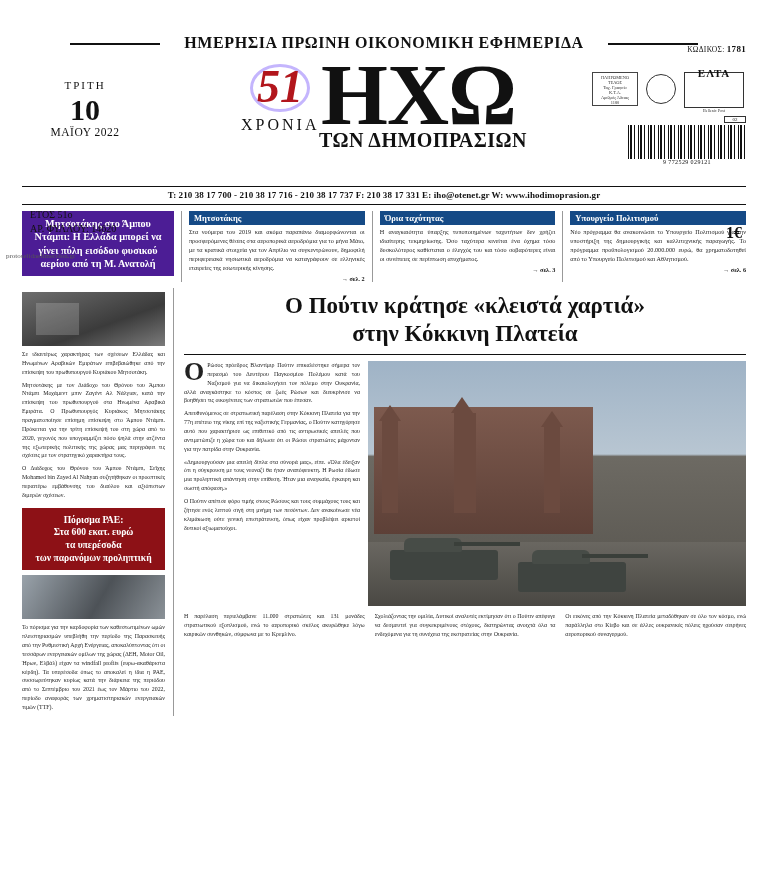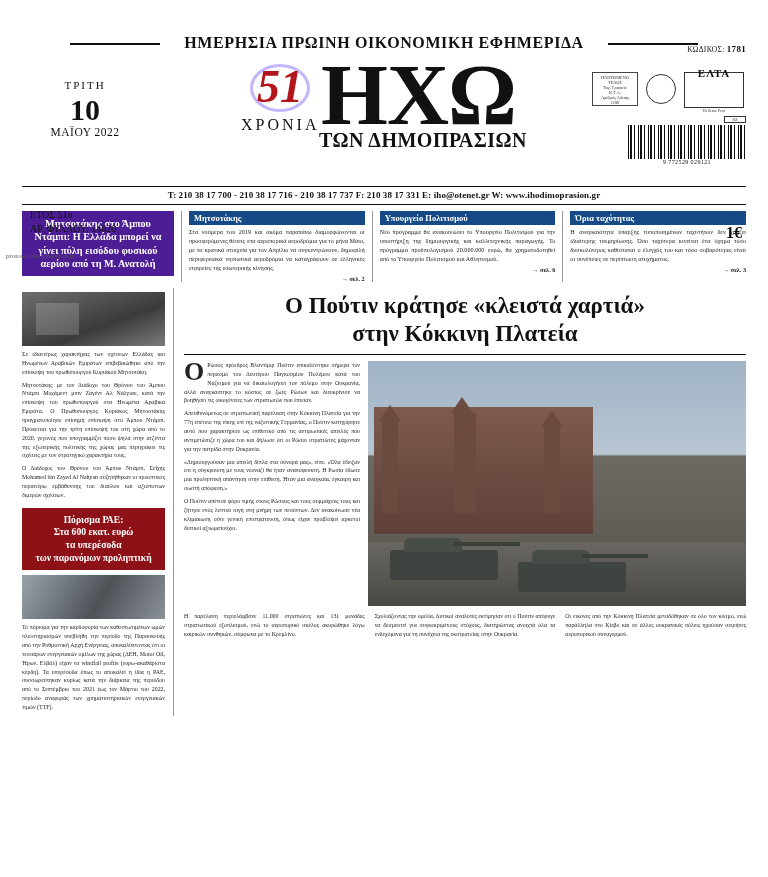--- a/index.html
+++ b/index.html
@@ -217,28 +217,28 @@
   <div class="teasers">
     <div class="tcol" style="width:152px;flex:none;">
       <div class="lead-box">Μητσοτάκης στο Άμπου Ντάμπι: Η Ελλάδα μπορεί να γίνει πύλη εισόδου φυσικού αερίου από τη Μ. Ανατολή</div>
     </div>
     <div class="tcol">
       <div class="tbar">Μητσοτάκης</div>
       <div class="ttext">Στα νούμερα του 2019 και ακόμα παραπάνω διαμορφώνονται οι προσφερόμενες θέσεις στα αεροπορικά αεροδρόμια για το μήνα Μάιο, με τα κρατικά στοιχεία για τον Απρίλιο να συγκεντρώνουν, δημοφιλή περιφερειακά νησιωτικά αεροδρόμια να καταγράφουν σε ελληνικές εταιρείες της εσωτερικής κίνησης.</div>
       <div class="tmore">→ σελ. 2</div>
     </div>
     <div class="tcol">
+      <div class="tbar">Όρια ταχύτητας</div>
+      <div class="ttext">Η αναγκαιότητα ύπαρξης τυποποιημένων ταχυτήτων δεν χρήζει ιδιαίτερης τεκμηρίωσης. Όσο ταχύτερα κινείται ένα όχημα τόσο δυσκολότερος καθίσταται ο έλεγχός του και τόσο σοβαρότερες είναι οι συνέπειες σε περίπτωση ατυχήματος.</div>
+      <div class="tmore">→ σελ. 3</div>
+    </div>
+    <div class="tcol">
       <div class="tbar">Υπουργείο Πολιτισμού</div>
       <div class="ttext">Νέο πρόγραμμα θα ανακοινώσει το Υπουργείο Πολιτισμού για την υποστήριξη της δημιουργικής και καλλιτεχνικής παραγωγής. Το πρόγραμμα προϋπολογισμού 20.000.000 ευρώ, θα χρηματοδοτηθεί από το Υπουργείο Πολιτισμού και Αθλητισμού.</div>
       <div class="tmore">→ σελ. 6</div>
-    </div>
-    <div class="tcol">
-      <div class="tbar">Όρια ταχύτητας</div>
-      <div class="ttext">Η αναγκαιότητα ύπαρξης τυποποιημένων ταχυτήτων δεν χρήζει ιδιαίτερης τεκμηρίωσης. Όσο ταχύτερα κινείται ένα όχημα τόσο δυσκολότερος καθίσταται ο έλεγχός του και τόσο σοβαρότερες είναι οι συνέπειες σε περίπτωση ατυχήματος.</div>
-      <div class="tmore">→ σελ. 3</div>
     </div>
   </div>
 
   <div class="grid">
 
     <div class="leftcol">
       <div class="lead-photo"></div>
       <div class="ltext">
         <p>Σε ιδιαιτέρως χαρακτήρας των σχέσεων Ελλάδας και Ηνωμένων Αραβικών Εμιράτων επιβεβαιώθηκε από την επίσκεψη του πρωθυπουργού Κυριάκου Μητσοτάκη.</p>
         <p>Μητσοτάκης με τον Διάδοχο του Θρόνου του Άμπου Ντάμπι Μοχάμεντ μπιν Ζαγέντ Αλ Νάλγιαν, κατά την επίσκεψη του πρωθυπουργού στα Ηνωμένα Αραβικά Εμιράτα. Ο Πρωθυπουργός Κυριάκος Μητσοτάκης πραγματοποίησε επίσημη επίσκεψη στο Άμπου Ντάμπι. Πρόκειται για την τρίτη επίσκεψή του στη χώρα από το 2020, γεγονός που υπογραμμίζει πόσο ψηλά στην ατζέντα της εξωτερικής πολιτικής της χώρας μας περιγράφει τις σχέσεις με τον στρατηγικό χαρακτήρα τους.</p>

